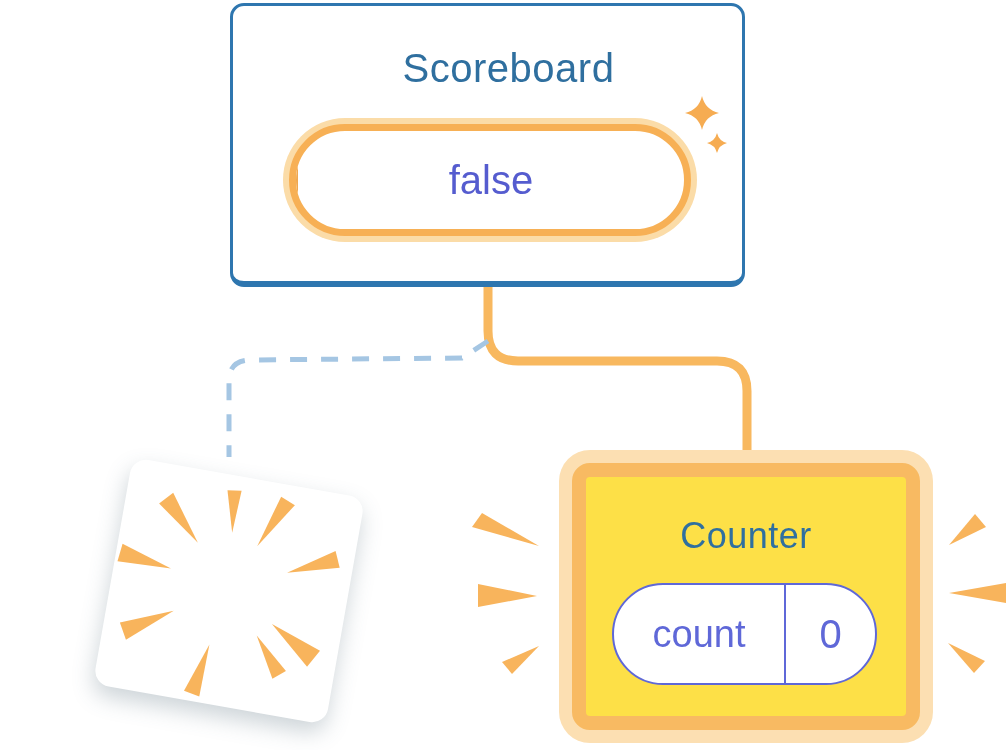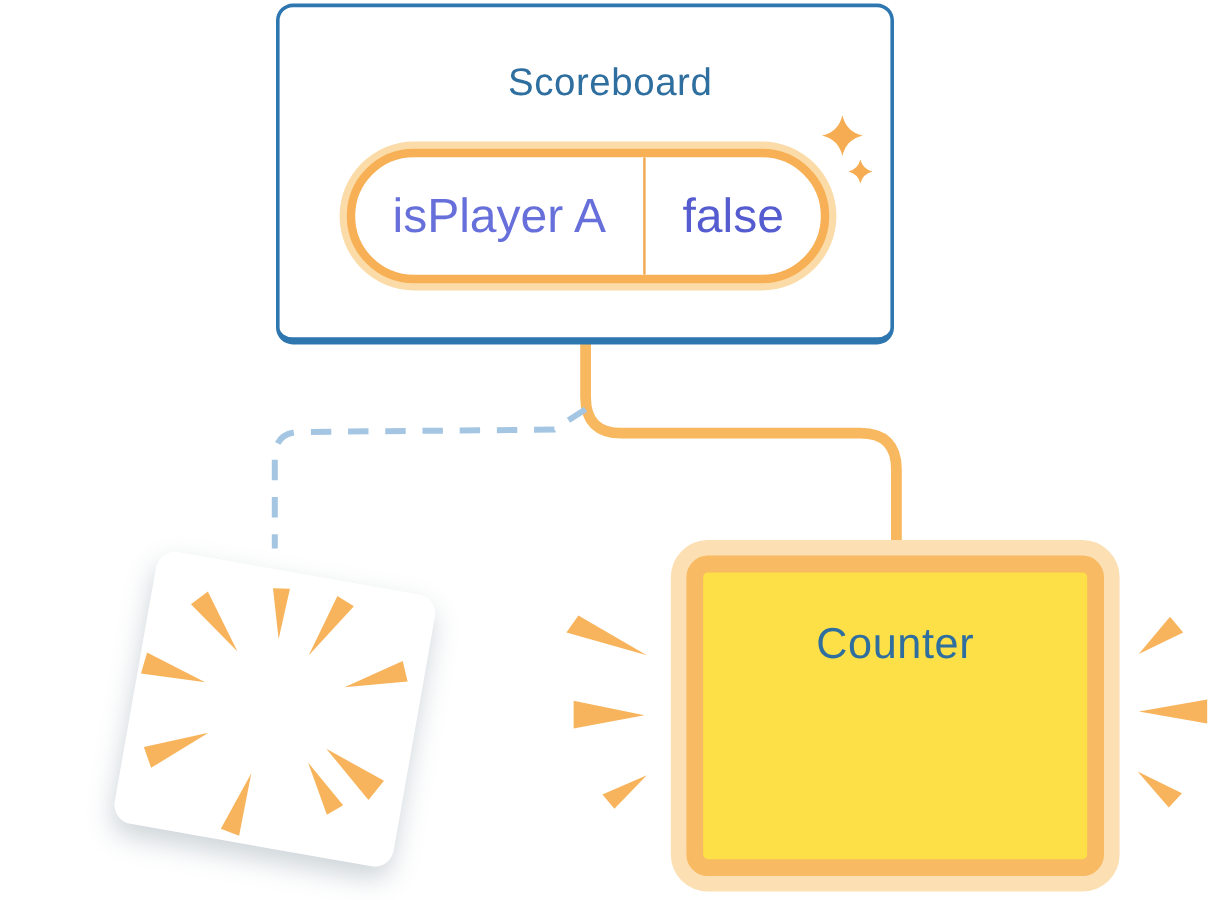--- a/index.html
+++ b/index.html
@@ -16,21 +16,21 @@
   .scoreboard-card{
     position:absolute;left:230px;top:3px;width:515px;height:284px;
     box-sizing:border-box;background:#ffffff;
     border:3px solid #2E76AF;border-bottom-width:6px;border-radius:14px;
     z-index:3;
   }
   .card-title{
     position:absolute;left:0;right:0;display:flex;align-items:center;justify-content:center;
     color:#2F6F9F;letter-spacing:0.5px;
   }
-  .scoreboard-card .card-title{top:38px;height:48px;font-size:32px;padding-left:42px;}
+  .scoreboard-card .card-title{top:38px;height:48px;font-size:40px;padding-left:42px;}
 
   .state-pill{
     position:absolute;box-sizing:border-box;background:#ffffff;
     border:7px solid #F7B055;box-shadow:0 0 0 6px #FBDCA8;border-radius:62px;
     display:flex;align-items:stretch;overflow:hidden;
   }
   .scoreboard-card .state-pill{left:56px;top:118px;width:402px;height:112px;}
   .pill-cell{display:flex;align-items:center;justify-content:center;}
   .scoreboard-card .pill-key{width:240px;font-size:40px;color:#6770DA;}
   .scoreboard-card .pill-divider{width:2px;background:#F0A84F;}
@@ -69,28 +69,32 @@
 <div class="canvas">
 
   <svg class="layer layer-under" viewBox="0 0 1008 750">
     <path d="M 488 283 L 488 331 Q 488 361 518 361 L 717 361 Q 747 361 747 391 L 747 455" fill="none" stroke="#F8B85F" stroke-width="9"></path>
     <path d="M 488 341 L 462 358 L 249 360 Q 229 361 229 381 L 229 457" fill="none" stroke="#A5C6E3" stroke-width="5" stroke-dasharray="17 14"></path>
   </svg>
 
   <div class="scoreboard-card">
     <div class="card-title">Scoreboard</div>
     <div class="state-pill">
-      <div class="pill-cell pill-key">isPlayer A</div>
       <div class="pill-divider"></div>
       <div class="pill-cell pill-value">false</div>
     </div>
   </div>
 
   <div class="counter-card">
     <div class="card-title">Counter</div>
+    <div class="state-pill">
+      <div class="pill-cell pill-key">count</div>
+      <div class="pill-divider"></div>
+      <div class="pill-cell pill-value">0</div>
+    </div>
   </div>
 
   <div class="destroyed-card">
     <svg width="236" height="230" viewBox="0 0 236 230">
       <g fill="#F8B45C">
         <polygon points="111,57 99,16 113,14"></polygon>
         <polygon points="138,66 153,13 168,19"></polygon>
         <polygon points="79,73 34,41 46,28"></polygon>
         <polygon points="57,103 3,105 5,87"></polygon>
         <polygon points="172,87 216,57 223,73"></polygon>

